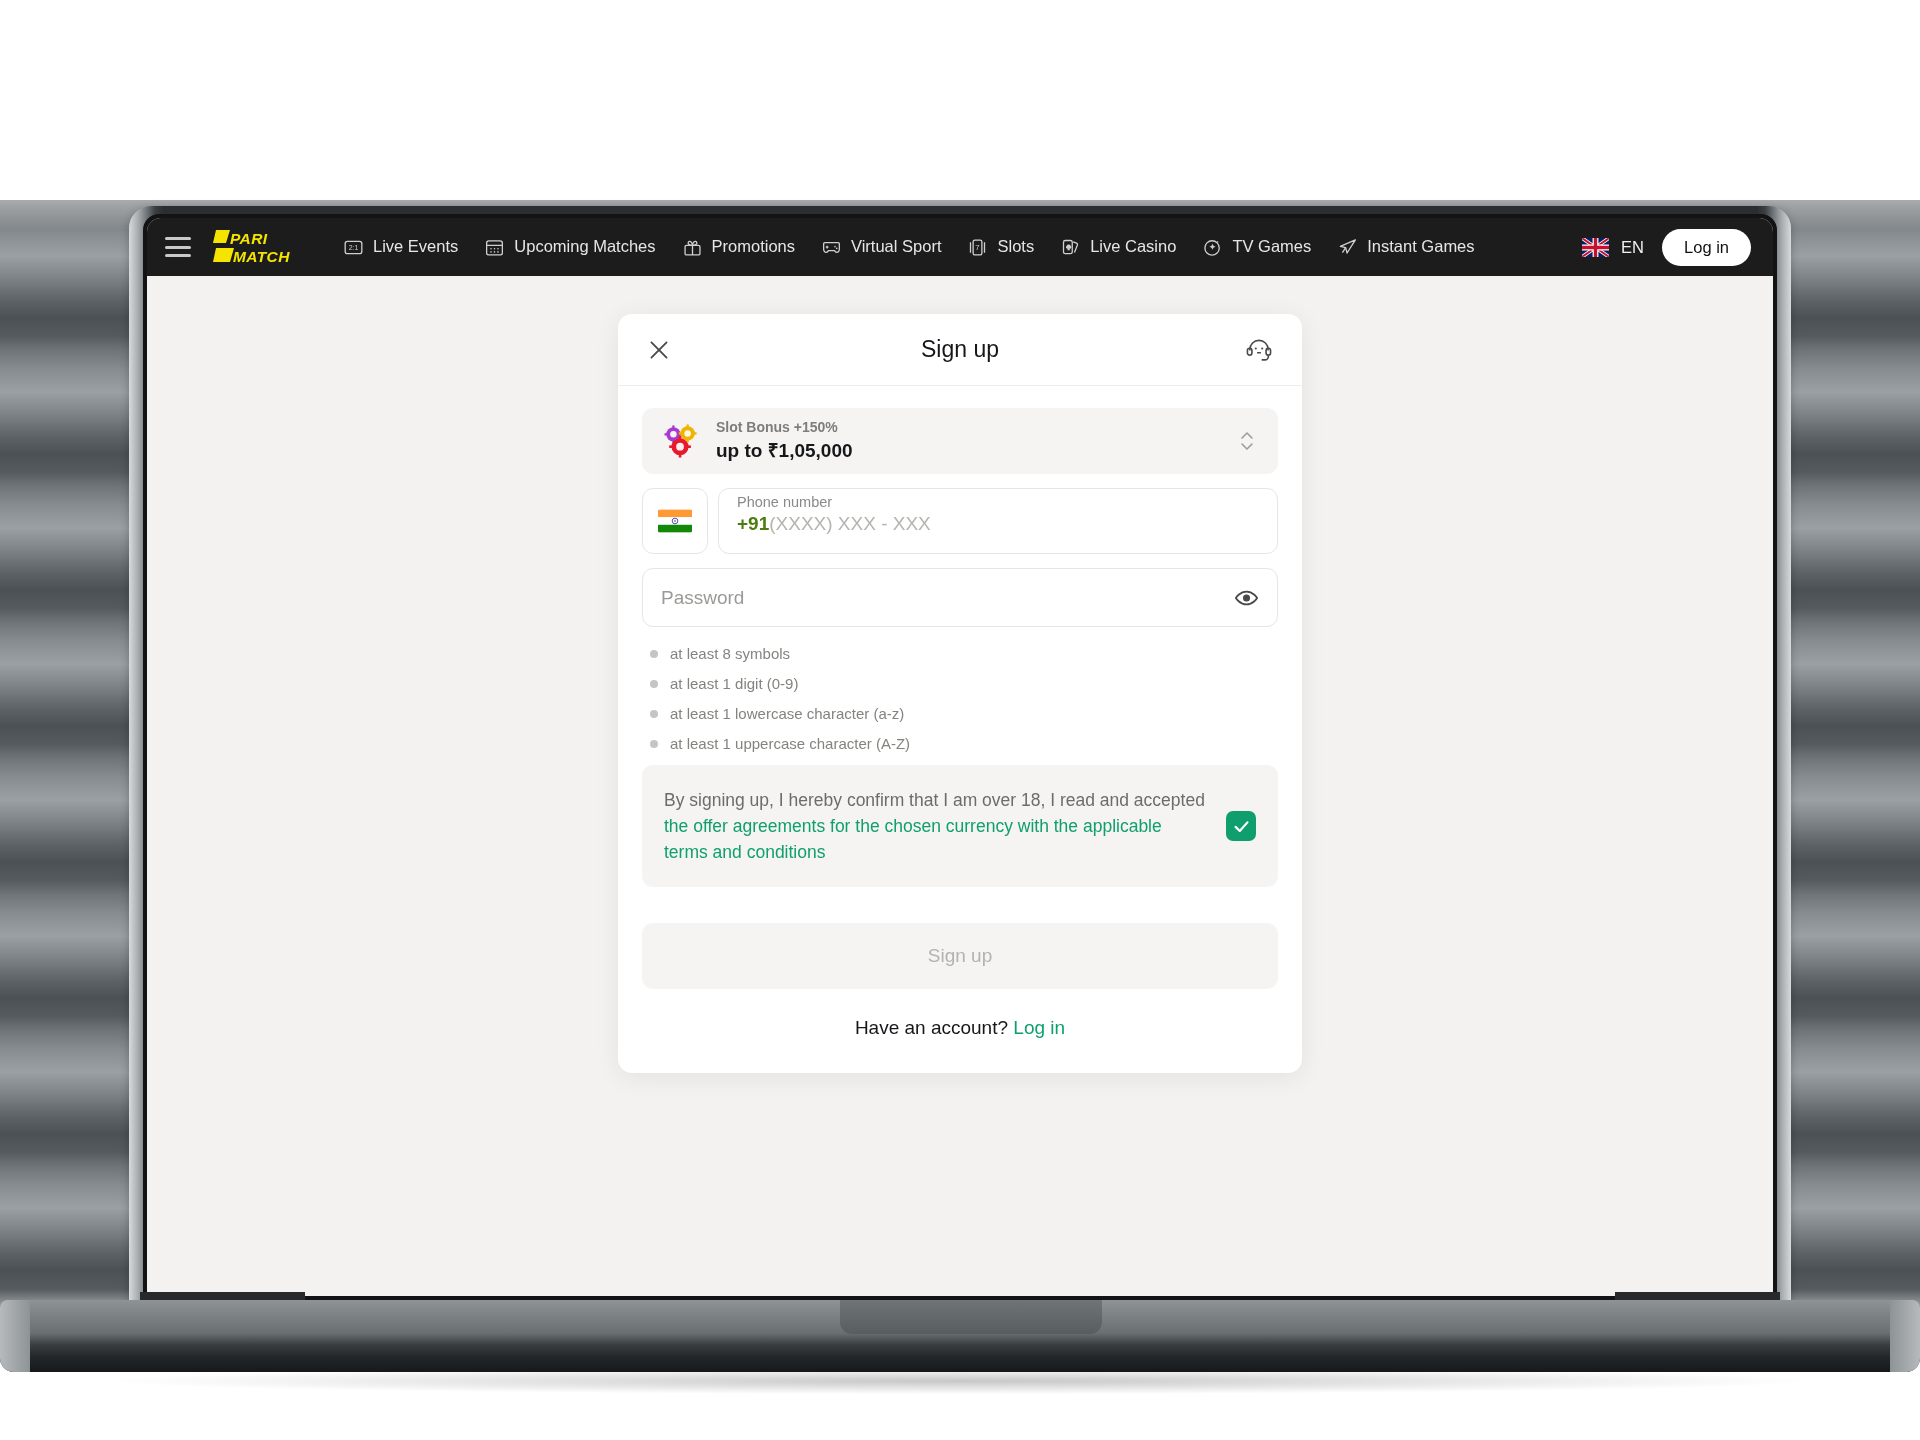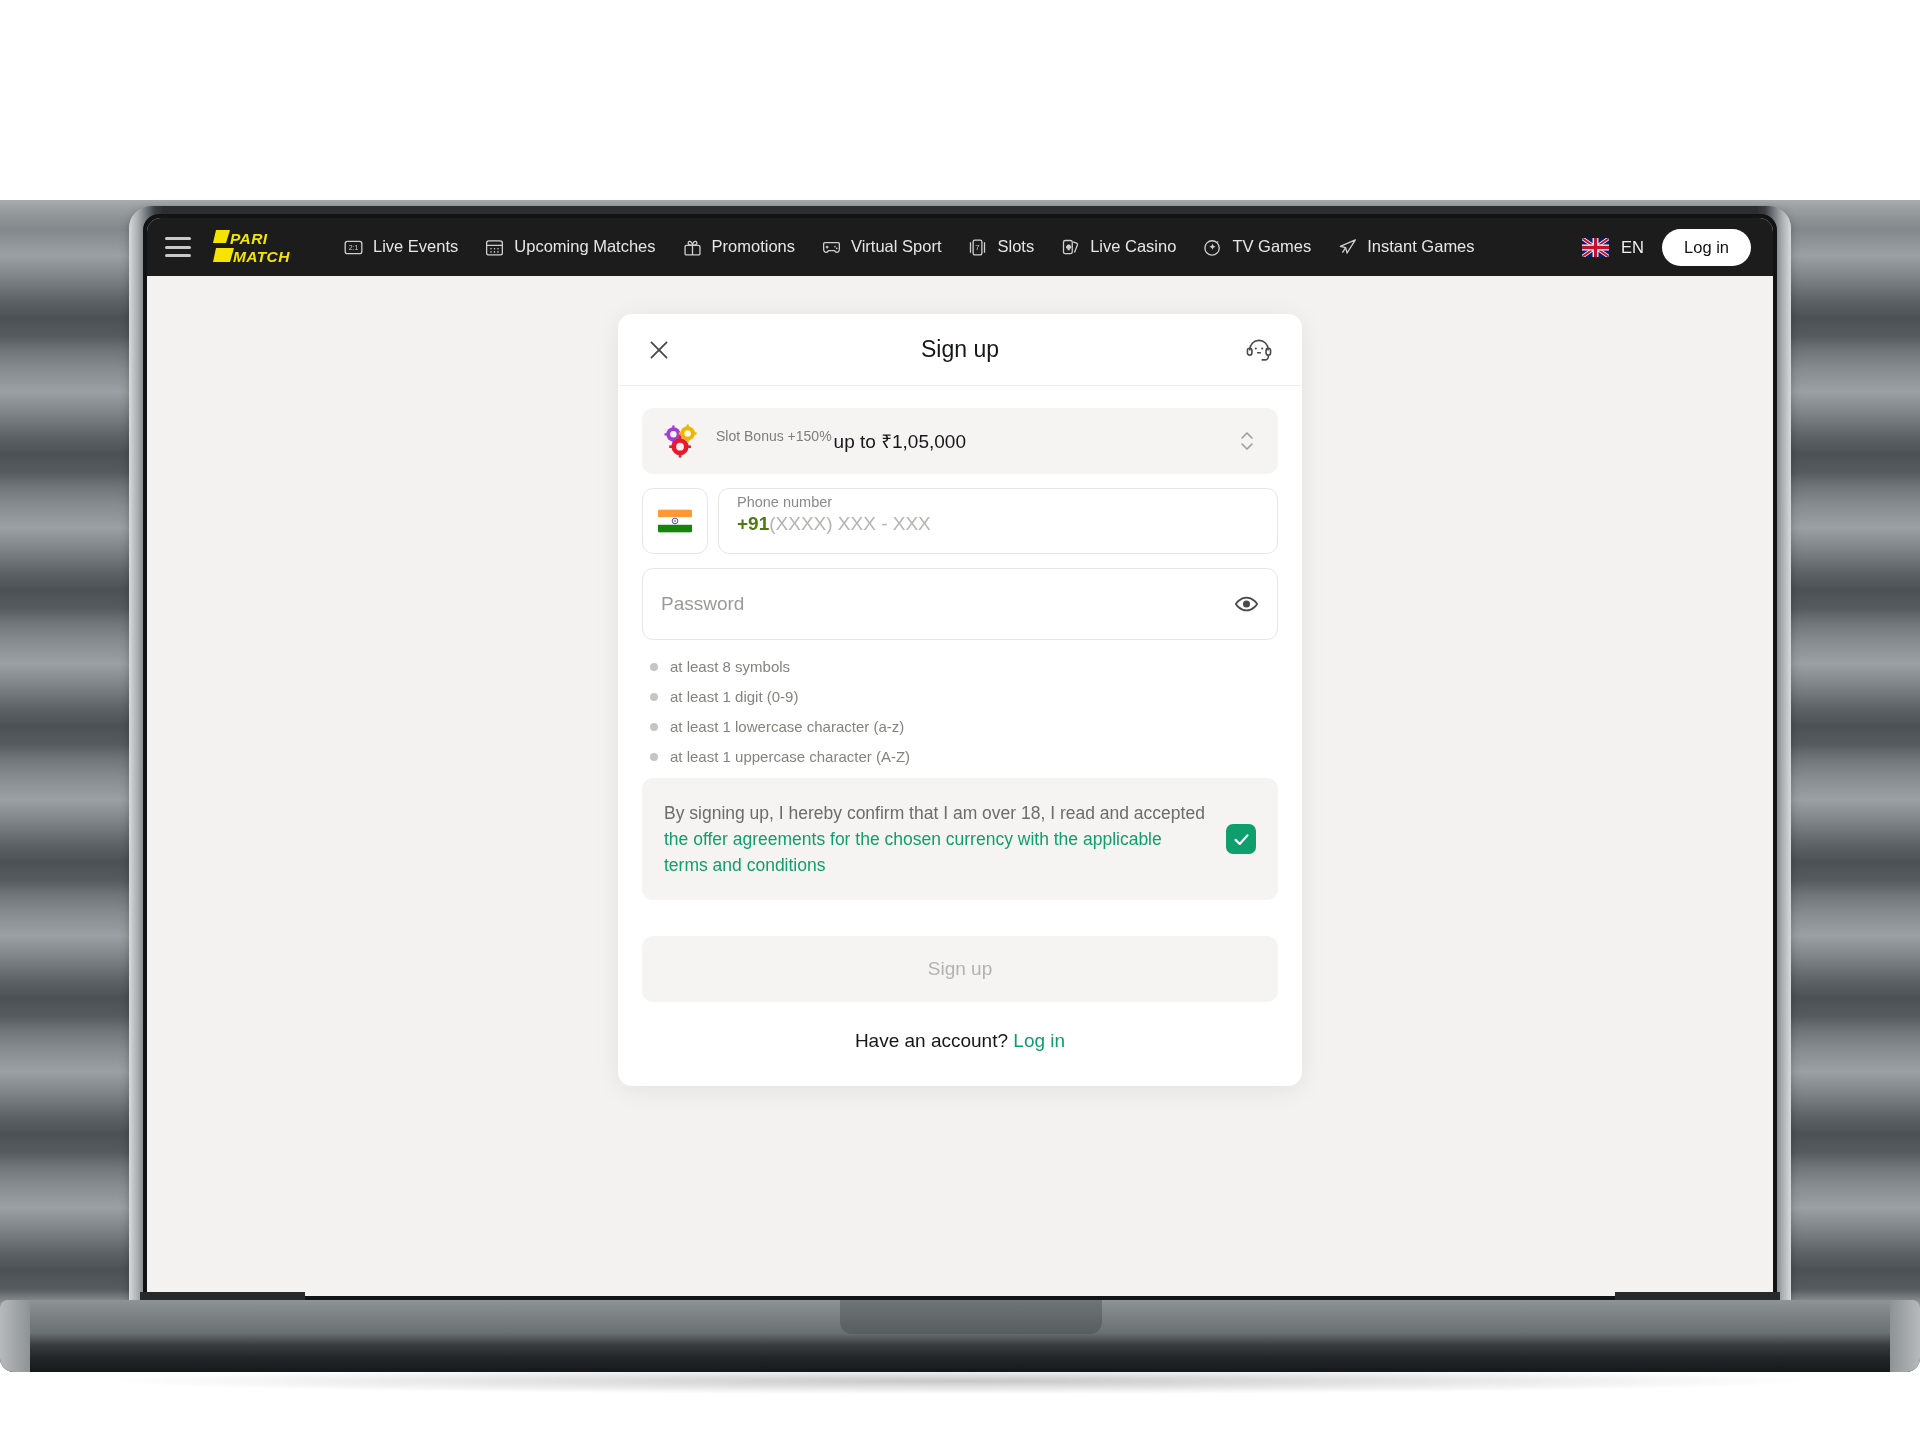--- a/index.html
+++ b/index.html
@@ -269,21 +269,21 @@
     position: relative;
     display: flex;
     align-items: center;
     background: #f5f4f2;
     border-radius: 11px;
     height: 66px;
     padding: 0 20px;
     cursor: pointer;
   }
   .bonus-chips { width: 38px; height: 38px; margin-right: 16px; flex: 0 0 38px; }
-  .bonus-texts { display: flex; justify-content: center; gap: 2px; }
+  .bonus-texts { display: flex; flex-direction: column; justify-content: center; gap: 2px; font-weight: bold; }
   .bonus-sub { font-size: 14px; color: #7d7d7d; }
   .bonus-main { font-size: 19px; color: #16171a; }
   .bonus-stepper {
     position: absolute;
     right: 22px; top: 50%;
     transform: translateY(-50%);
     width: 18px; height: 26px;
   }
 
   
@@ -309,21 +309,21 @@
   }
   .phone-label { font-size: 14.5px; color: #8a8a8a; line-height: 18px; }
   .phone-value { font-size: 19px; line-height: 26px; }
   .phone-cc { color: #4d7c0f; font-weight: 700; }
   .phone-mask { color: #b6b4b0; }
 
   
   .pw-field {
     position: relative;
     margin-top: 14px;
-    height: 72px;
+    height: 59px;
     border: 1px solid #e7e6e3;
     border-radius: 11px;
     background: #fff;
     display: flex;
     align-items: center;
     padding: 0 56px 0 18px;
     cursor: text;
   }
   .pw-placeholder { font-size: 19px; color: #9b9a97; }
   .pw-eye {

